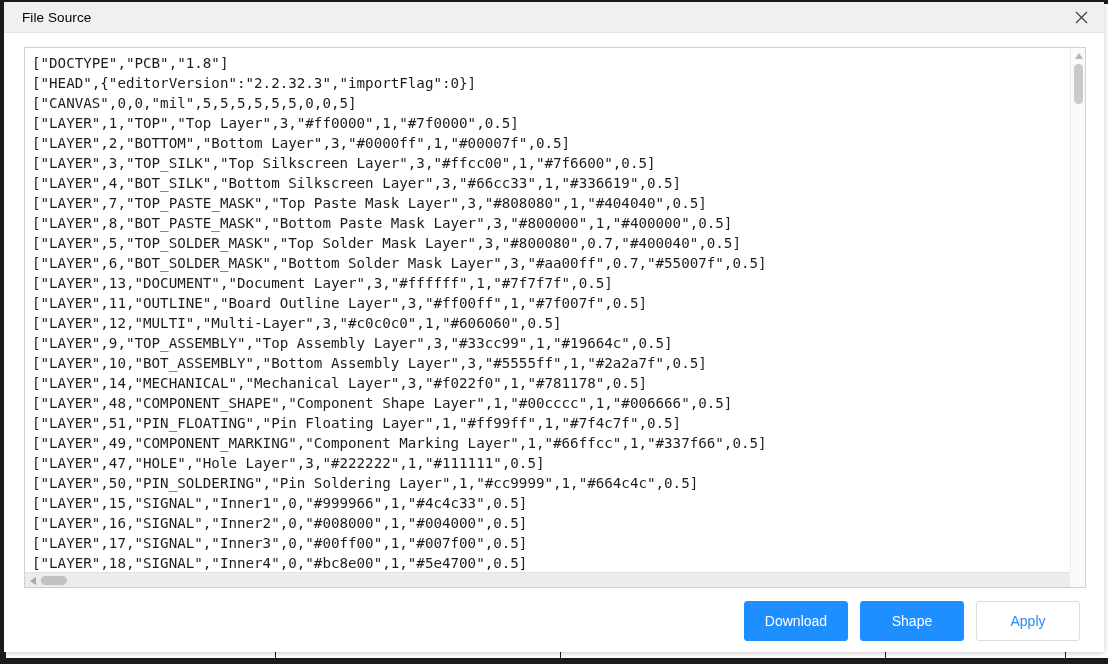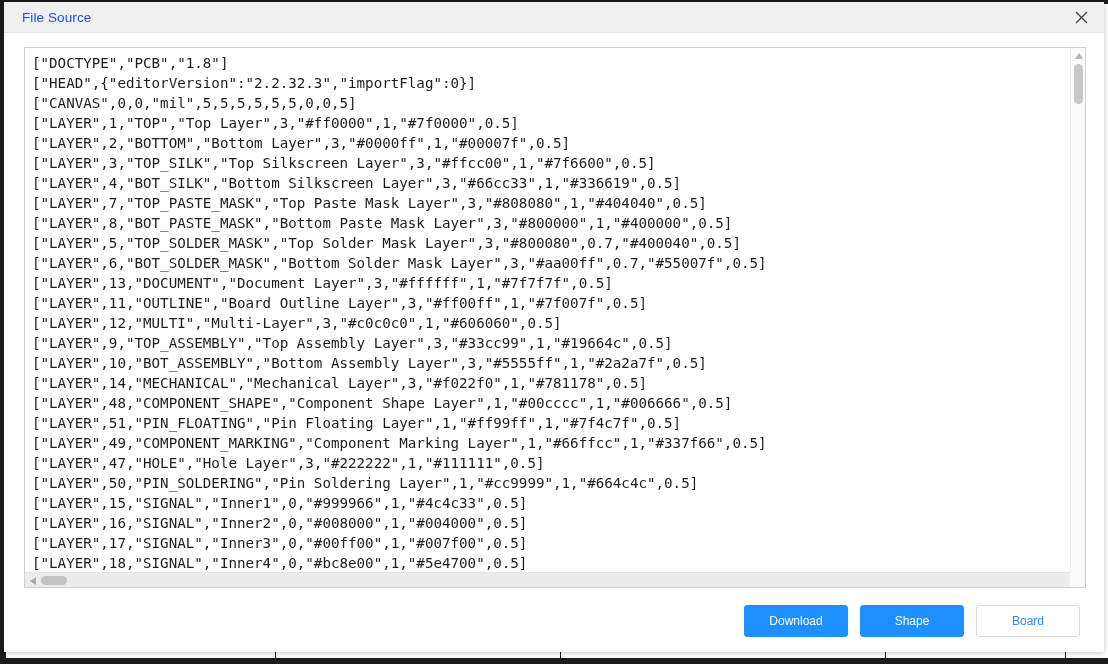--- a/index.html
+++ b/index.html
@@ -87,21 +87,21 @@
     flex: 0 0 31px;
     background: #f0f0f0;
     border-bottom: 1px solid #e3e3e3;
     display: flex;
     align-items: center;
     position: relative;
   }
   #dialog-title {
     margin-left: 18px;
     font-size: 13.5px;
-    color: #1d4ed8;
+    color: #000000;
     letter-spacing: 0.1px;
     user-select: none;
   }
   #close-button {
     position: absolute;
     right: 0px;
     top: 0px;
     width: 45px;
     height: 31px;
     display: flex;
@@ -223,25 +223,25 @@
     flex: 0 0 62px;
     height: 62px;
     display: flex;
     align-items: center;
     justify-content: flex-end;
     padding-right: 24px;
     gap: 12px;
     background: #ffffff;
   }
   .btn {
-    height: 32px;
+    height: 40px;
     min-width: 104px;
     padding: 8px 18px;
     border-radius: 3px;
-    font-size: 12px;
+    font-size: 14px;
     font-family: "Liberation Sans", sans-serif;
     cursor: pointer;
     display: inline-flex;
     align-items: center;
     justify-content: center;
     border: 1px solid transparent;
     line-height: 1;
   }
   .btn-primary {
     background: #1e8fff;
@@ -344,16 +344,16 @@
         <div id="hscroll-thumb"></div>
       </div>
 
       <div id="corner-box"></div>
     </div>
   </div>
 
   <div id="dialog-footer">
     <button class="btn btn-primary">Download</button>
     <button class="btn btn-primary">Shape</button>
-    <button class="btn btn-ghost">Board</button>
+    <button class="btn btn-ghost">Apply</button>
   </div>
 
 </div>
 
 </body></html>

